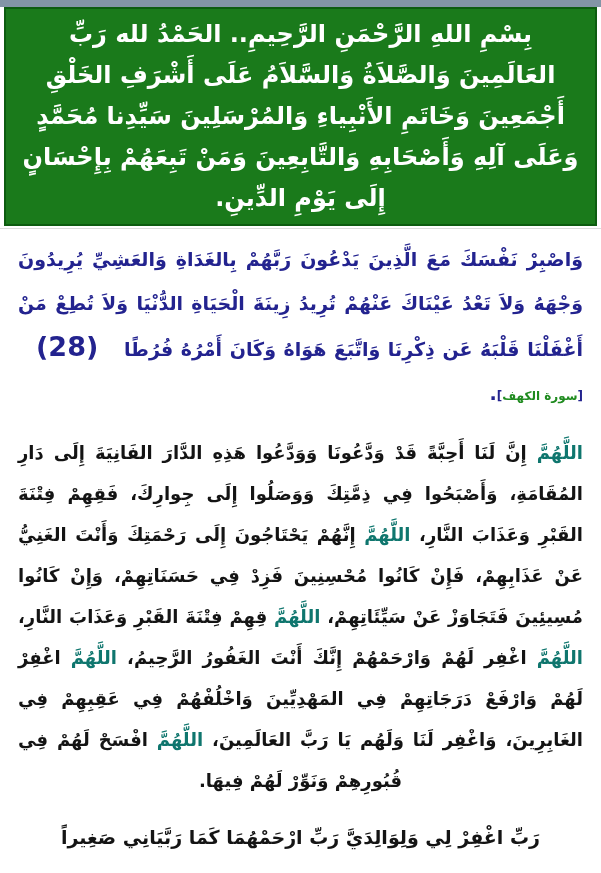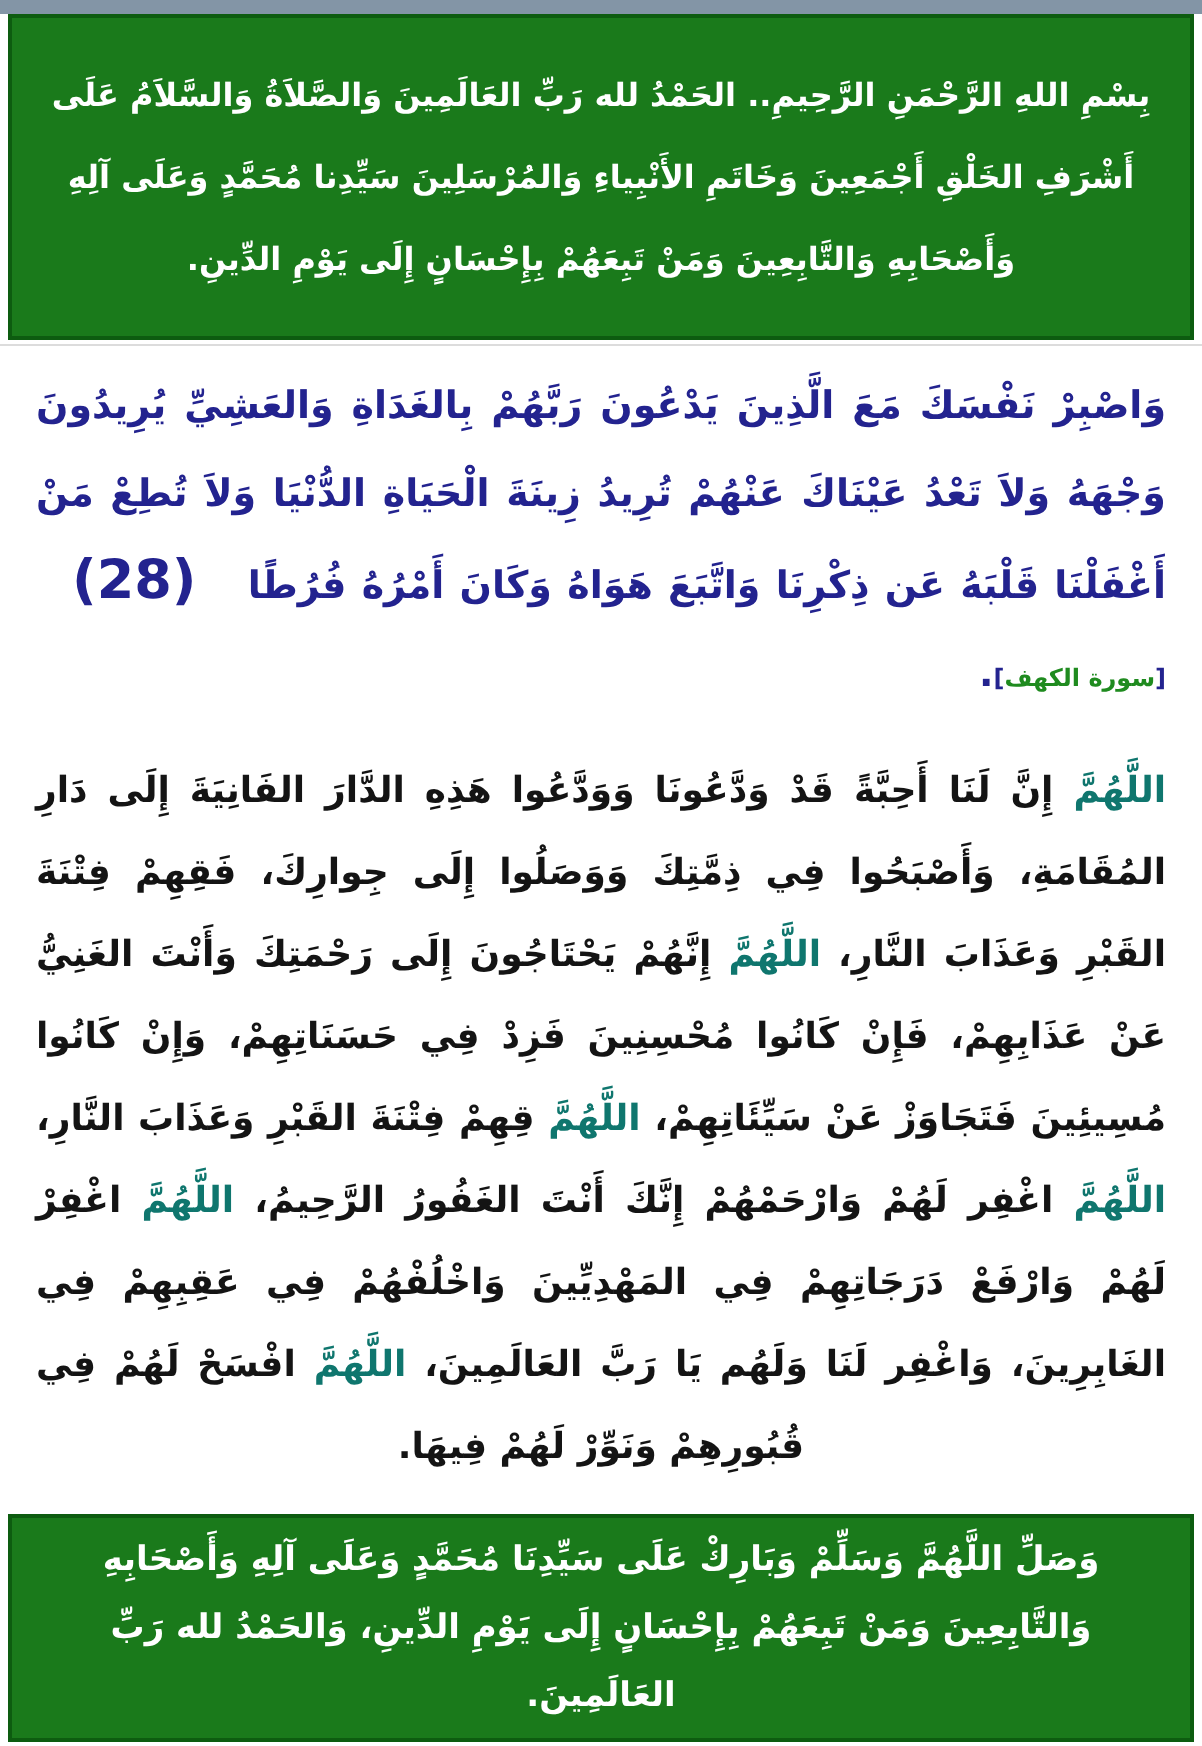--- a/index.html
+++ b/index.html
@@ -21,22 +21,22 @@
   .green-box {
     background: #1a7a1b;
     border: 2px solid #0d5c10;
     color: #ffffff;
     text-align: center;
     box-sizing: border-box;
   }
   .green-box p { margin: 0; }
   .header-box {
     margin: 0 4px;
-    padding: 18px 14px;
-    font-size: 16px;
+    padding: 5px 14px;
+    font-size: 24px;
     line-height: 41px;
   }
   .divider {
     border: none;
     border-top: 1px solid #dcdcdc;
     margin: 2px 0 0 0;
   }
   .istiadha {
     color: #23238f;
     text-align: center;
@@ -104,17 +104,14 @@
     <span class="verse-number">(28)</span>
     <span class="verse-source"><span>[</span><span class="src-inner">سورة الكهف</span><span>]</span></span><span>.</span>
   </p>
 
   <p class="dua"><span class="c-red">اللَّهُمَّ</span><span class="c-black"> إِنَّ لَنَا أَحِبَّةً قَدْ وَدَّعُونَا وَوَدَّعُوا هَذِهِ الدَّارَ الفَانِيَةَ إِلَى دَارِ المُقَامَةِ، وَأَصْبَحُوا فِي ذِمَّتِكَ وَوَصَلُوا إِلَى جِوارِكَ، فَقِهِمْ فِتْنَةَ القَبْرِ وَعَذَابَ النَّارِ، </span><span class="c-red">اللَّهُمَّ</span><span class="c-black"> إِنَّهُمْ يَحْتَاجُونَ إِلَى رَحْمَتِكَ وَأَنْتَ الغَنِيُّ عَنْ عَذَابِهِمْ، فَإِنْ كَانُوا مُحْسِنِينَ فَزِدْ فِي حَسَنَاتِهِمْ، وَإِنْ كَانُوا مُسِيئِينَ فَتَجَاوَزْ عَنْ سَيِّئَاتِهِمْ، </span><span class="c-red">اللَّهُمَّ</span><span class="c-black"> قِهِمْ فِتْنَةَ القَبْرِ وَعَذَابَ النَّارِ، </span><span class="c-red">اللَّهُمَّ</span><span class="c-black"> اغْفِر لَهُمْ وَارْحَمْهُمْ إِنَّكَ أَنْتَ الغَفُورُ الرَّحِيمُ، </span><span class="c-red">اللَّهُمَّ</span><span class="c-black"> اغْفِرْ لَهُمْ وَارْفَعْ دَرَجَاتِهِمْ فِي المَهْدِيِّينَ وَاخْلُفْهُمْ فِي عَقِبِهِمْ فِي الغَابِرِينَ، وَاغْفِر لَنَا وَلَهُم يَا رَبَّ العَالَمِينَ، </span><span class="c-red">اللَّهُمَّ</span><span class="c-black"> افْسَحْ لَهُمْ فِي قُبُورِهِمْ وَنَوِّرْ لَهُمْ فِيهَا.</span></p>
 
   <p class="parents">رَبِّ اغْفِرْ لِي وَلِوَالِدَيَّ رَبِّ ارْحَمْهُمَا كَمَا رَبَّيَانِي صَغِيراً</p>
 
   <p class="dua"></p>
 
-  <div class="green-box footer-box">
-    <p>وَصَلِّ اللَّهُمَّ وَسَلِّمْ وَبَارِكْ عَلَى سَيِّدِنَا مُحَمَّدٍ وَعَلَى آلِهِ وَأَصْحَابِهِ وَالتَّابِعِينَ وَمَنْ تَبِعَهُمْ بِإِحْسَانٍ إِلَى يَوْمِ الدِّينِ، وَالحَمْدُ لله رَبِّ العَالَمِينَ.</p>
-  </div>
 
 </div>
 
 </body></html>

